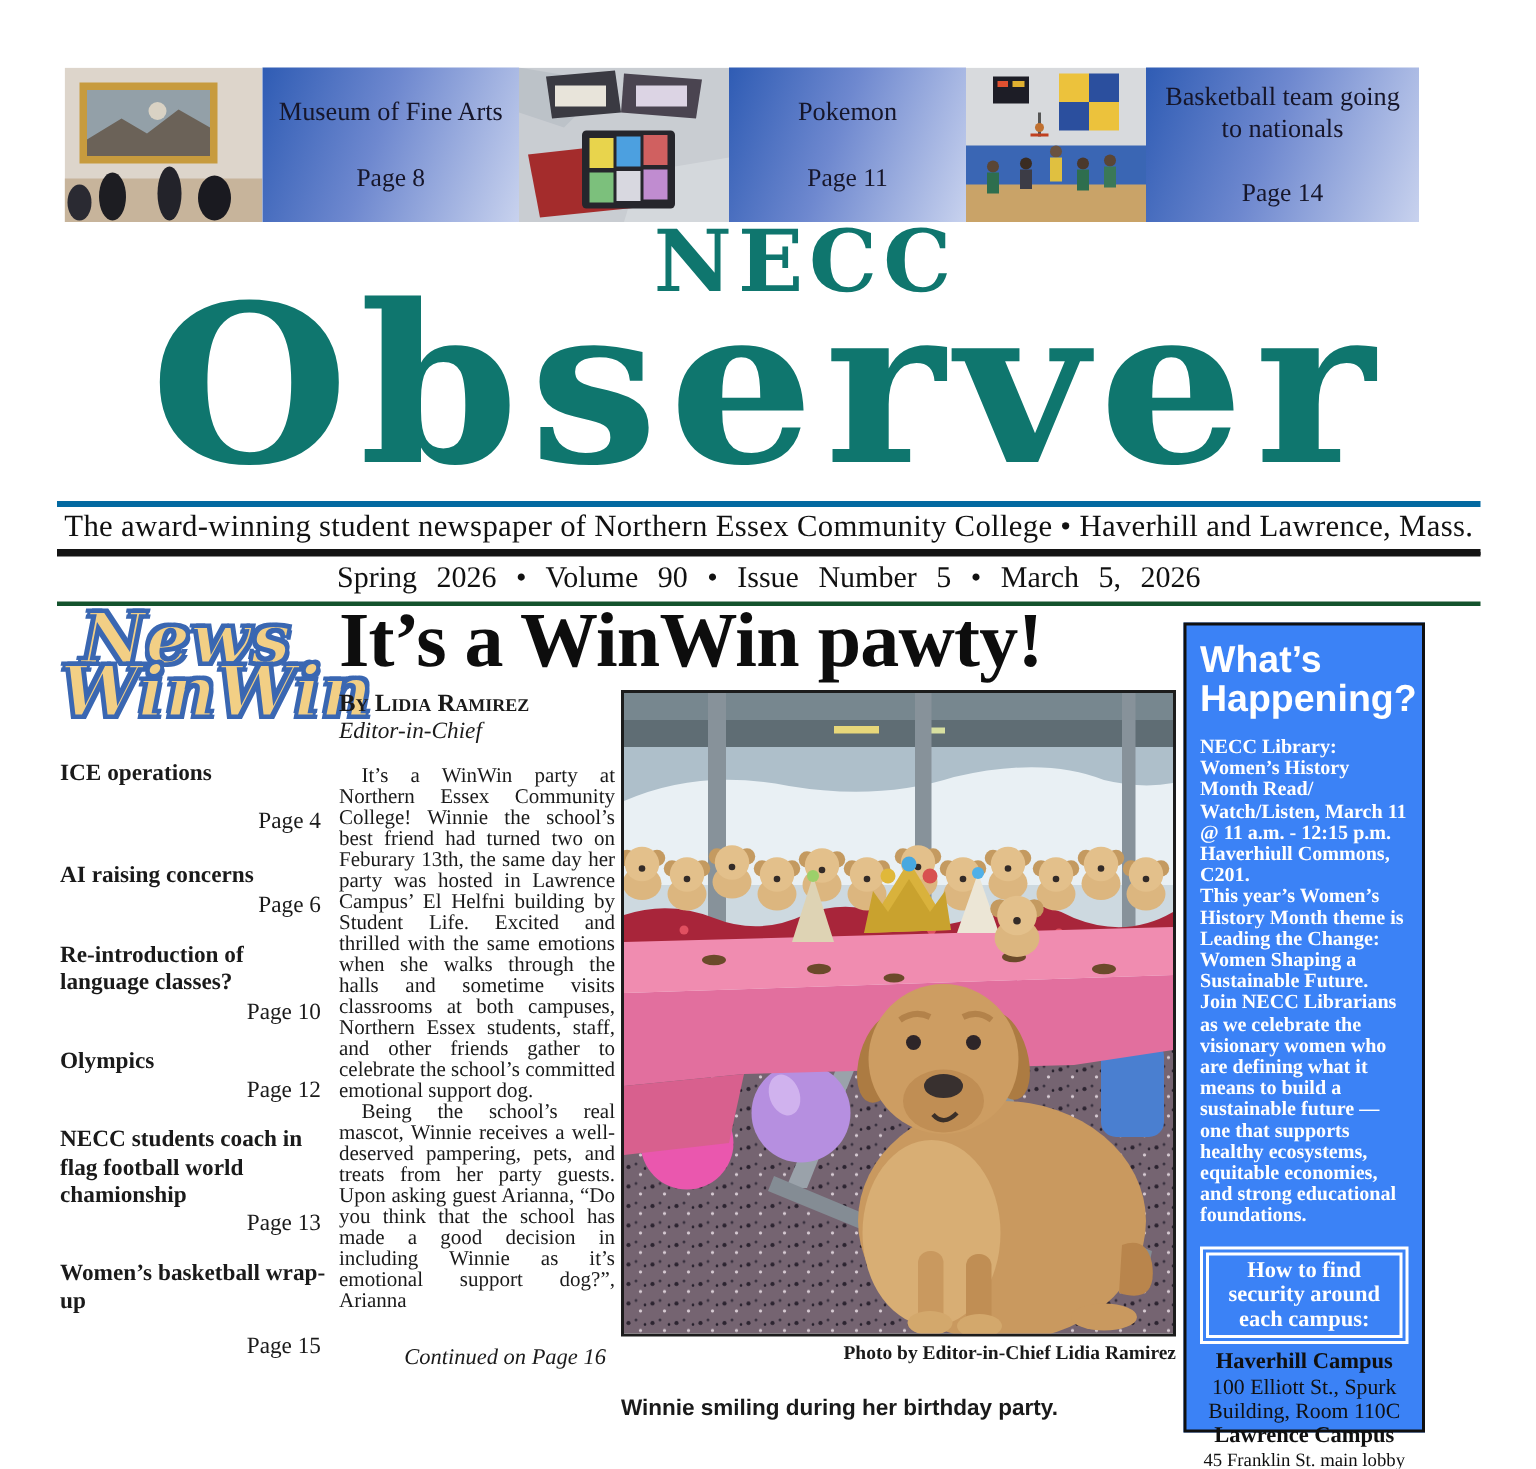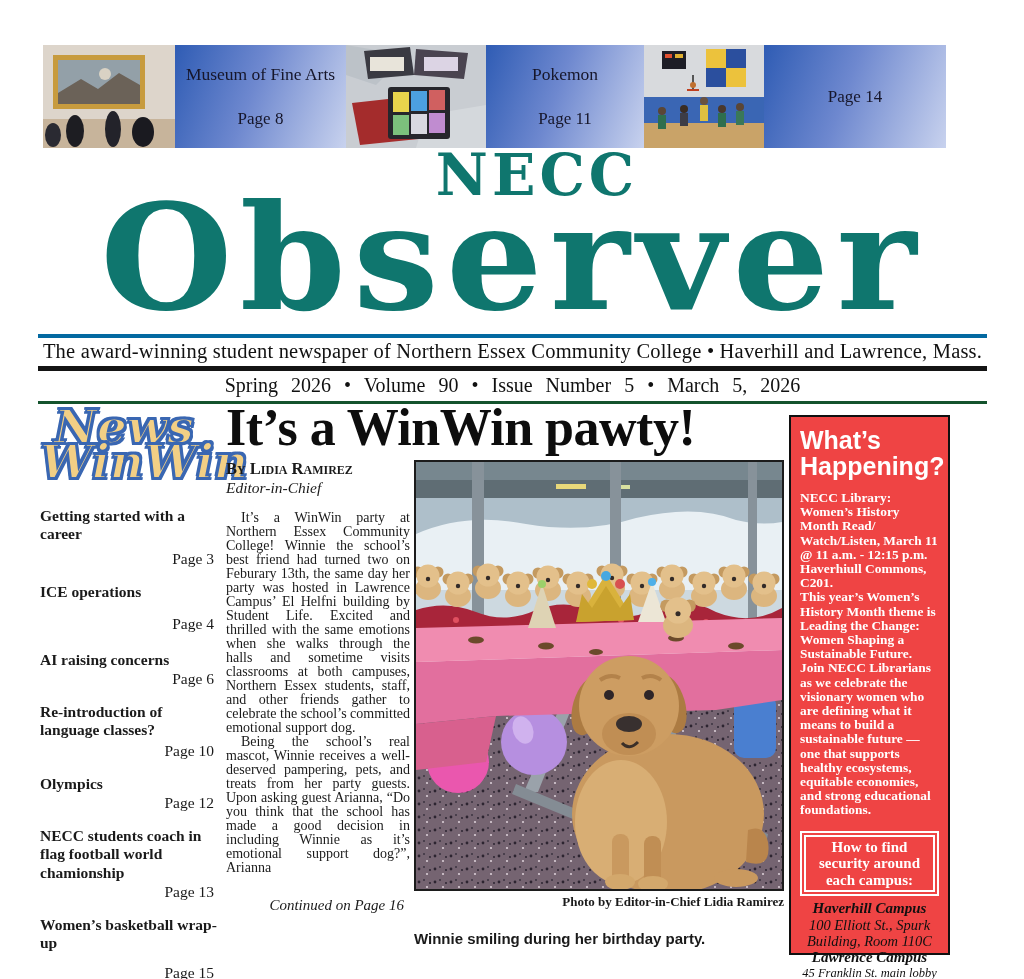--- a/index.html
+++ b/index.html
@@ -51,27 +51,27 @@
   .byrole{font-style:italic;font-size:15.5px;margin-bottom:14px;}
   .text-col p{margin:0;font-size:14px;line-height:1.0;text-align:justify;text-indent:15px;}
   .continued{font-style:italic;font-size:15px;text-align:right;margin-top:22px;padding-right:6px;}
   .photo-col{width:370px;}
   .photo-frame{border:2px solid #1c1c1c;width:366px;height:427px;}
   .photo-frame svg{display:block;}
   .credit{font-size:13px;font-weight:bold;text-align:right;margin-top:3px;}
   .caption{font-family:"Liberation Sans",sans-serif;font-weight:bold;font-size:15px;margin-top:20px;}
 
   
-  .sidebar{position:absolute;left:789px;top:415px;width:161px;height:540px;background:#ef4444;
+  .sidebar{position:absolute;left:789px;top:415px;width:161px;height:540px;background:#3b82f6;
            border:2px solid #101010;box-sizing:border-box;padding:10px 9px;color:#fff;}
   .wh-title{font-family:"Liberation Sans",sans-serif;font-weight:bold;font-size:25px;line-height:1.04;}
   .wh-body{font-weight:bold;font-size:13.4px;line-height:1.06;margin-top:12px;white-space:pre-line;}
   .sec-outer{border:2px solid #fff;padding:2px;margin-top:13px;}
   .sec-inner{border:2px solid #fff;padding:2px 1px;text-align:center;font-weight:bold;font-size:15px;line-height:1.1;}
-  .sec-lines{color:#101010;text-align:center;margin-top:4px;font-size:14.5px;line-height:1.12;font-style:italic;}
+  .sec-lines{color:#101010;text-align:center;margin-top:4px;font-size:14.5px;line-height:1.12;}
   .sec-campus{font-weight:bold;font-size:15px;}
   .sec-narrow{font-size:12.5px;}
 </style>
 </head>
 <body>
 
 <div class="banner">
   <div class="b-photo" style="width:132px">
     <svg width="132" height="103" viewBox="0 0 132 103">
       <rect width="132" height="103" fill="#ddd5cb"></rect>
@@ -136,42 +136,39 @@
         <circle cx="78" cy="64" r="4" fill="#4a382c"></circle>
           <rect x="74" y="68" width="8" height="14" fill="#2e6e4e"></rect>
         <circle cx="96" cy="62" r="4" fill="#5a4636"></circle>
           <rect x="92" y="66" width="8" height="14" fill="#3a7858"></rect>
         <circle cx="40" cy="64" r="4" fill="#3a2c22"></circle>
           <rect x="36" y="68" width="8" height="13" fill="#3c3c46"></rect>
       </g>
     </svg>
   </div>
   <div class="teaser" style="width:182px">
+    <div class="t-title">Basketball team going to nationals</div>
     <div class="t-page">Page 14</div>
   </div>
 </div>
 
 <div class="masthead">
   <div class="necc">NECC</div>
   <div class="observer">Observer</div>
 </div>
 
 <div class="tagline-bar">The award-winning student newspaper of Northern Essex Community College • Haverhill and Lawrence, Mass.</div>
 <div class="dateline-bar">Spring 2026  •  Volume 90  •  Issue Number 5  •  March 5, 2026</div>
 
 <div class="news-col">
   <div class="nb-logo">
     <div class="l1">News</div>
     <div class="l2">WinWin</div>
   </div>
   <div class="nb-list">
-    <div class="nb-item">
-      <div class="nb-title">Getting started with a  career</div>
-      <div class="nb-page">Page 3</div>
-    </div>
     <div class="nb-item" style="margin-bottom:18px">
       <div class="nb-title">ICE operations</div>
       <div class="nb-page" style="margin-top:14px">Page 4</div>
     </div>
     <div class="nb-item">
       <div class="nb-title">AI raising concerns</div>
       <div class="nb-page" style="margin-top:1px">Page 6</div>
     </div>
     <div class="nb-item">
       <div class="nb-title">Re-introduction of language classes?</div>

